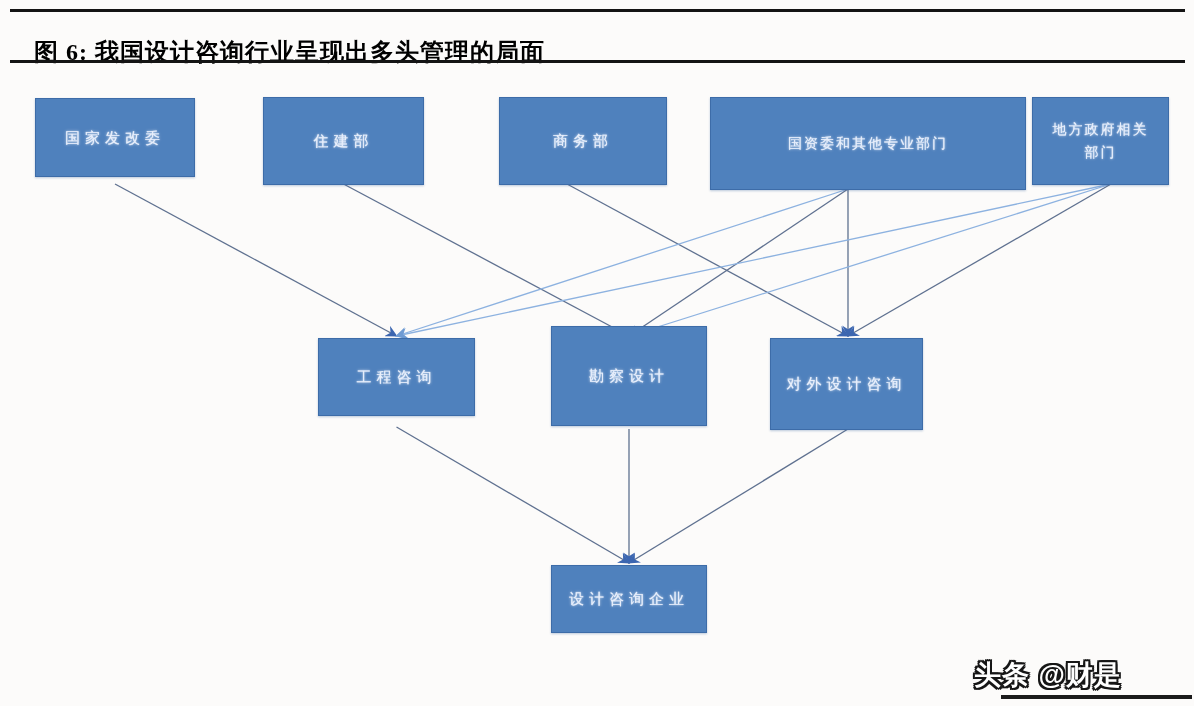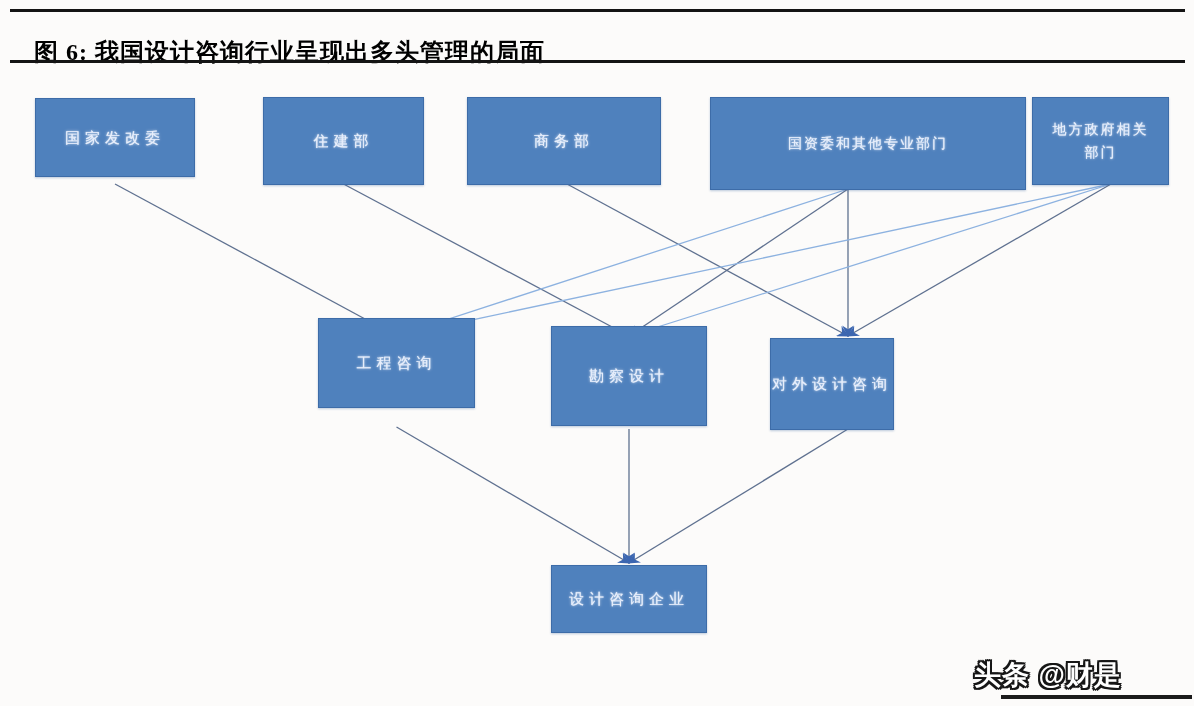--- a/index.html
+++ b/index.html
@@ -99,42 +99,42 @@
     </svg>
 
   <div class="node" style="left:35px;top:98px;width:160px;height:79px">
     <span class="node-line">国家发改委</span>
   </div>
 
   <div class="node" style="left:263px;top:97px;width:161px;height:88px">
     <span class="node-line">住建部</span>
   </div>
 
-  <div class="node" style="left:467px;top:97px;width:194px;height:88px">
+  <div class="node" style="left:499px;top:97px;width:168px;height:88px">
     <span class="node-line">商务部</span>
   </div>
 
   <div class="node" style="left:710px;top:97px;width:316px;height:93px">
     <span class="node-line small">国资委和其他专业部门</span>
   </div>
 
   <div class="node" style="left:1032px;top:97px;width:137px;height:88px">
     <span class="node-line small">地方政府相关</span>
     <span class="node-line small">部门</span>
   </div>
 
-  <div class="node" style="left:318px;top:318px;width:157px;height:90px">
+  <div class="node" style="left:318px;top:338px;width:157px;height:78px">
     <span class="node-line">工程咨询</span>
   </div>
 
   <div class="node" style="left:551px;top:326px;width:156px;height:100px">
     <span class="node-line">勘察设计</span>
   </div>
 
-  <div class="node" style="left:770px;top:338px;width:124px;height:92px">
+  <div class="node" style="left:770px;top:338px;width:153px;height:92px">
     <span class="node-line">对外设计咨询</span>
   </div>
 
   <div class="node" style="left:551px;top:565px;width:156px;height:68px">
     <span class="node-line">设计咨询企业</span>
   </div>
 
   <div class="watermark">头条 @财是</div>
   <div class="watermark-rule"></div>
 

